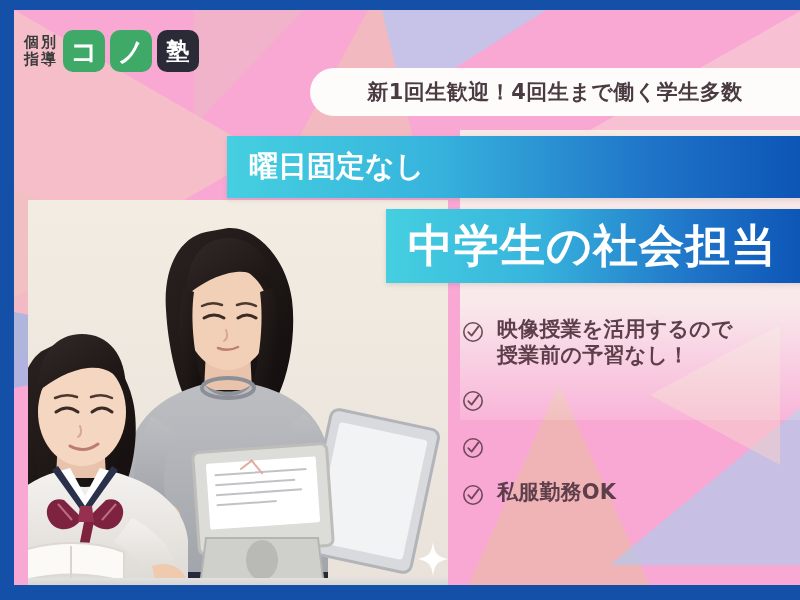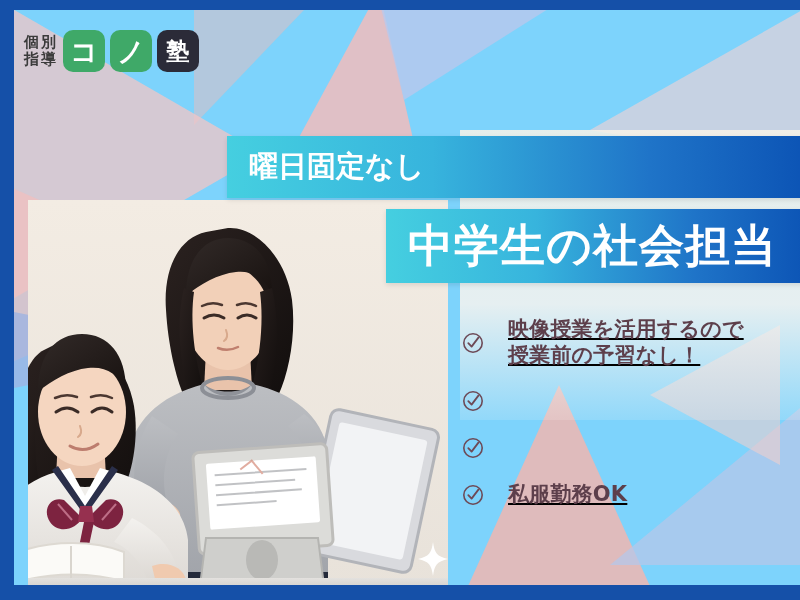--- a/index.html
+++ b/index.html
@@ -17,21 +17,21 @@
     width: 800px; height: 600px;
     background: #1550a8;
     overflow: hidden;
   }
 
   
   .panel {
     position: absolute;
     left: 14px; top: 10px;
     width: 786px; height: 575px;
-    background: #7dd3fc;
+    background: #f9a8d4;
     overflow: hidden;
   }
 
   
   .bg-shapes { position: absolute; inset: 0; overflow: hidden; }
   .tri { position: absolute; opacity: .85; }
 
   .tri-a { 
     left: -10px; top: -6px; width: 0; height: 0;
     border-top: 150px solid transparent;
@@ -185,21 +185,21 @@
   .photo svg { display:block; width:100%; height:100%; }
 
   
   .bullets {
     position: absolute;
     left: 448px; top: 306px;
     width: 330px;
     z-index: 20;
     display: flex; flex-direction: column; gap: 16px;
   }
-  .bullet { display: flex; align-items: center; gap: 24px; text-decoration: underline; }
+  .bullet { display: flex; align-items: flex-start; gap: 13px; }
   .check-icon { flex: 0 0 auto; margin-top: 5px; }
   .bullet-text {
     font-size: 21px; font-weight: 700;
     color: #5d3f4b; line-height: 1.25;
     letter-spacing: .2px;
     white-space: pre-line;
   }
 
   
   .sparkle {
@@ -231,20 +231,23 @@
     <div class="logo">
       <div class="logo-kanji">
         <span>個別</span>
         <span>指導</span>
       </div>
       <div class="logo-box green">コ</div>
       <div class="logo-box green">ノ</div>
       <div class="logo-box dark">塾</div>
     </div>
 
+    <div class="pill">
+      <span class="pill-text">新1回生歓迎！4回生まで働く学生多数</span>
+    </div>
 
     <div class="bar bar-1">
       <span class="small">曜日固定なし</span>
     </div>
 
     <div class="bar bar-2">
       <span class="big">中学生の社会担当</span>
     </div>
 
     <div class="photo">

